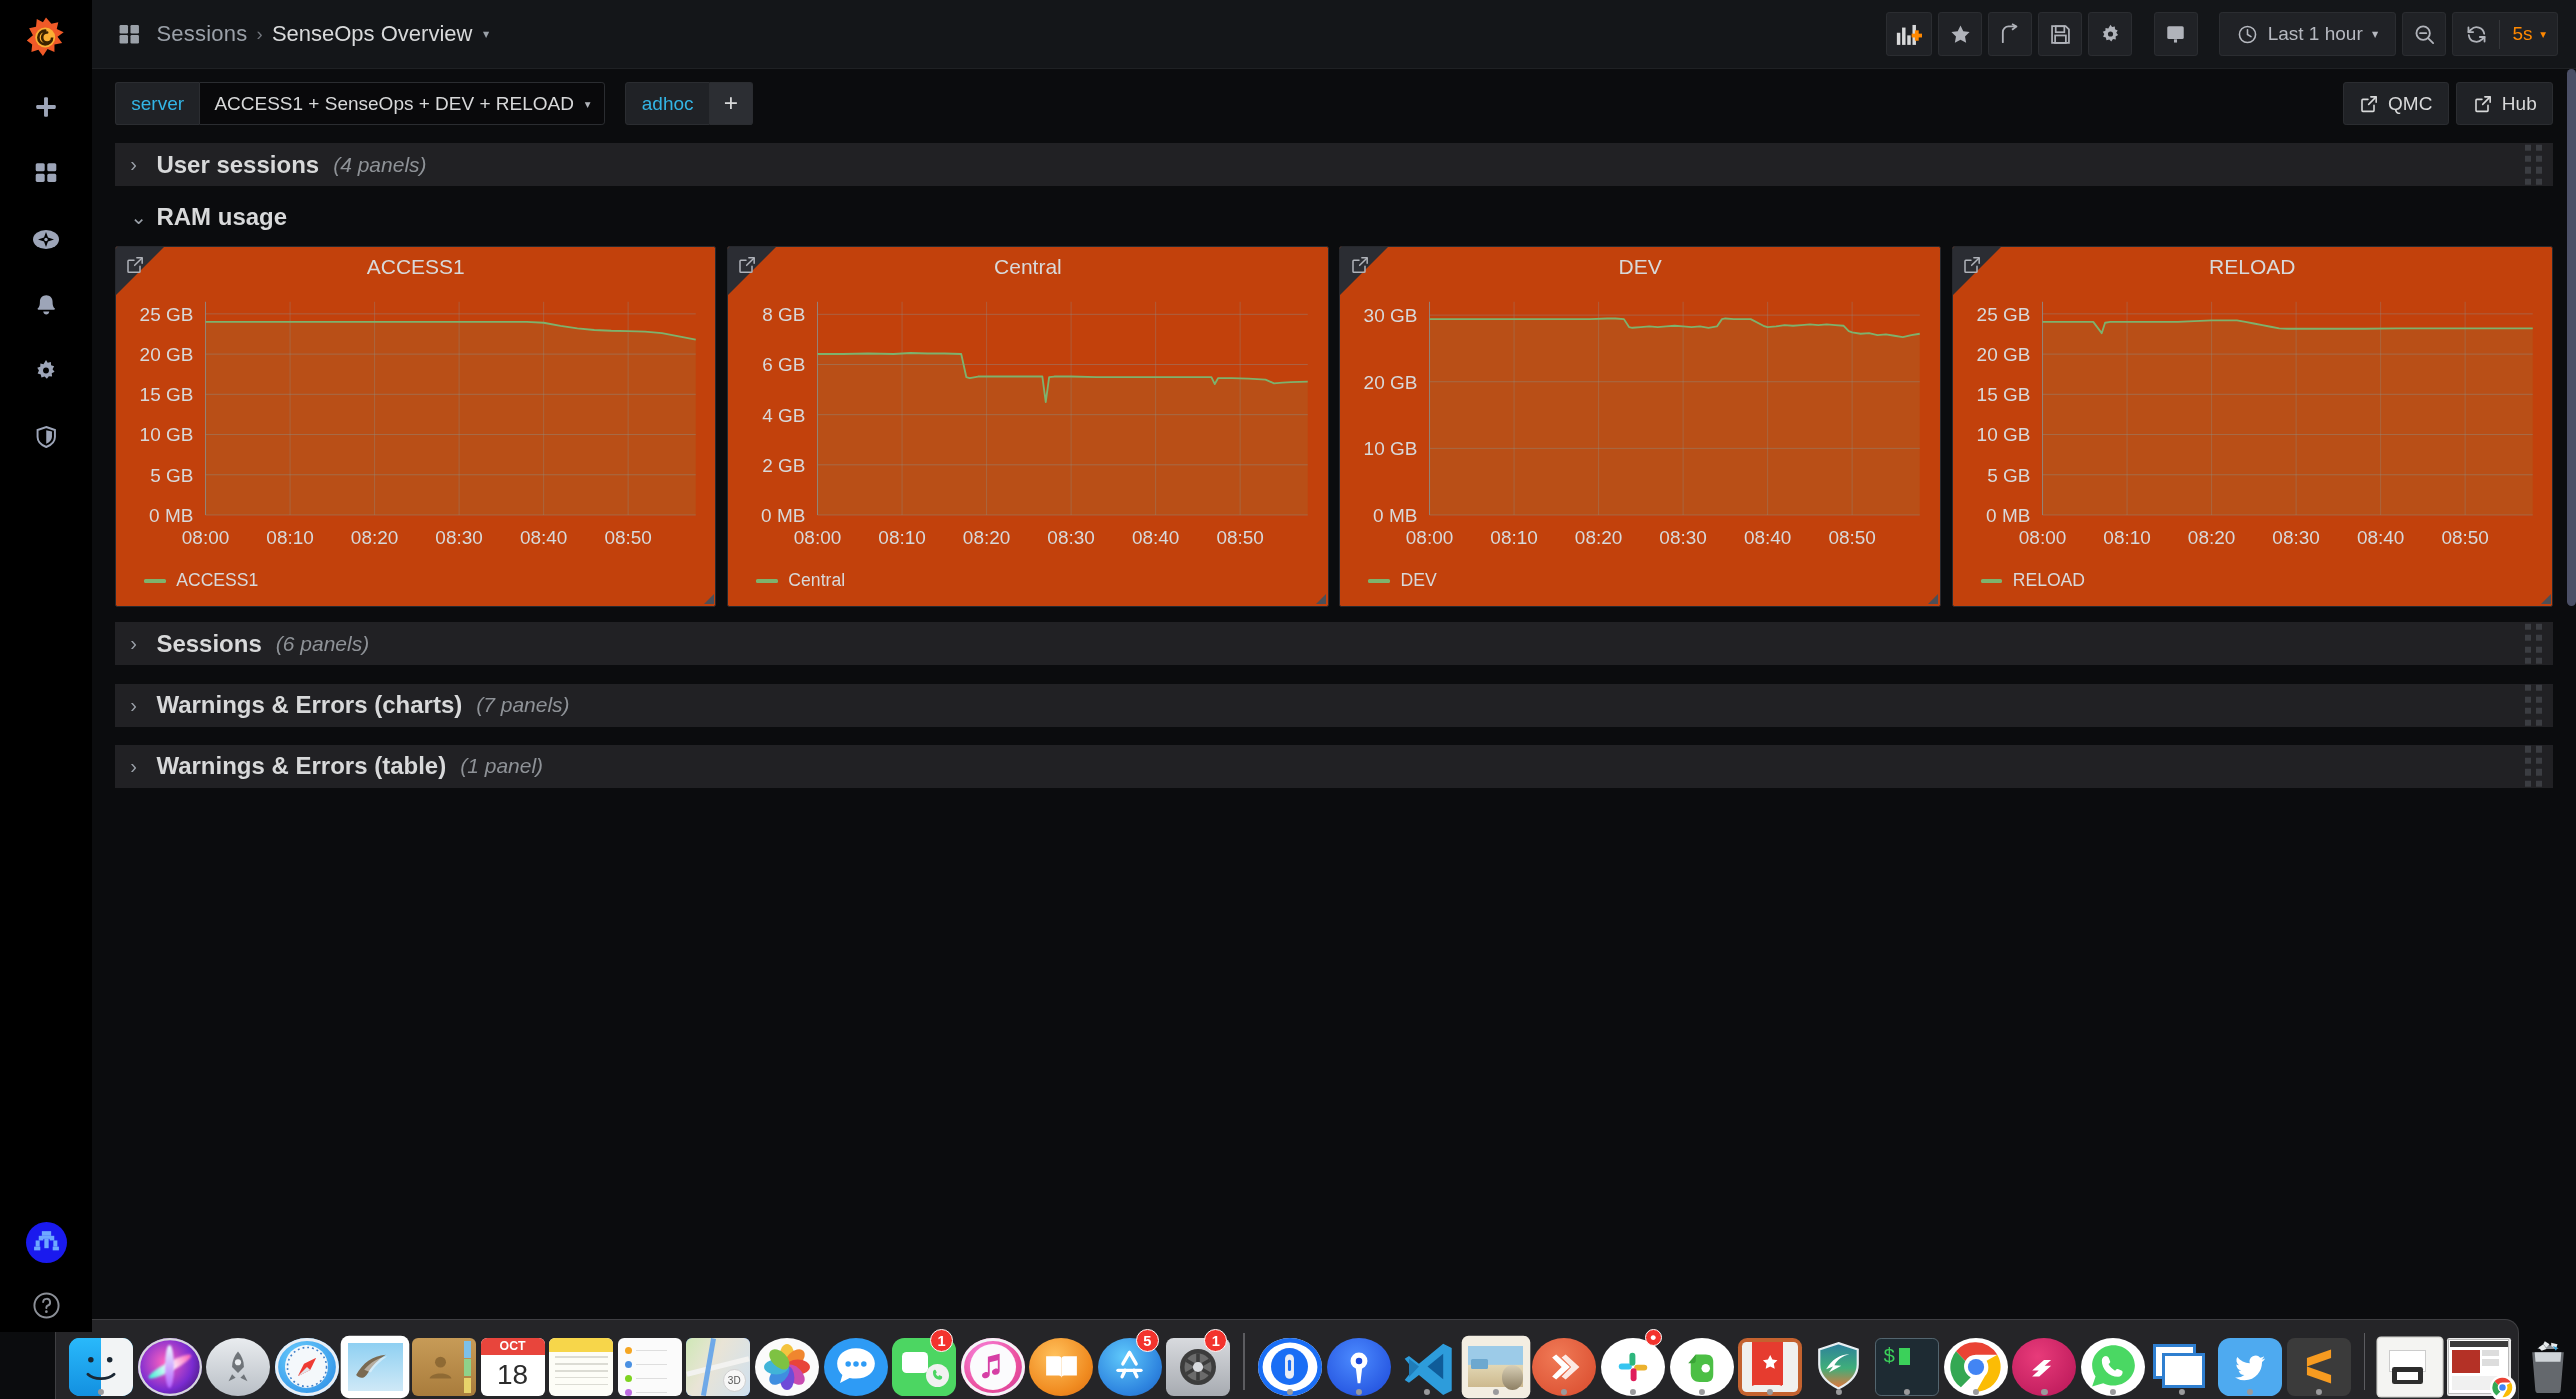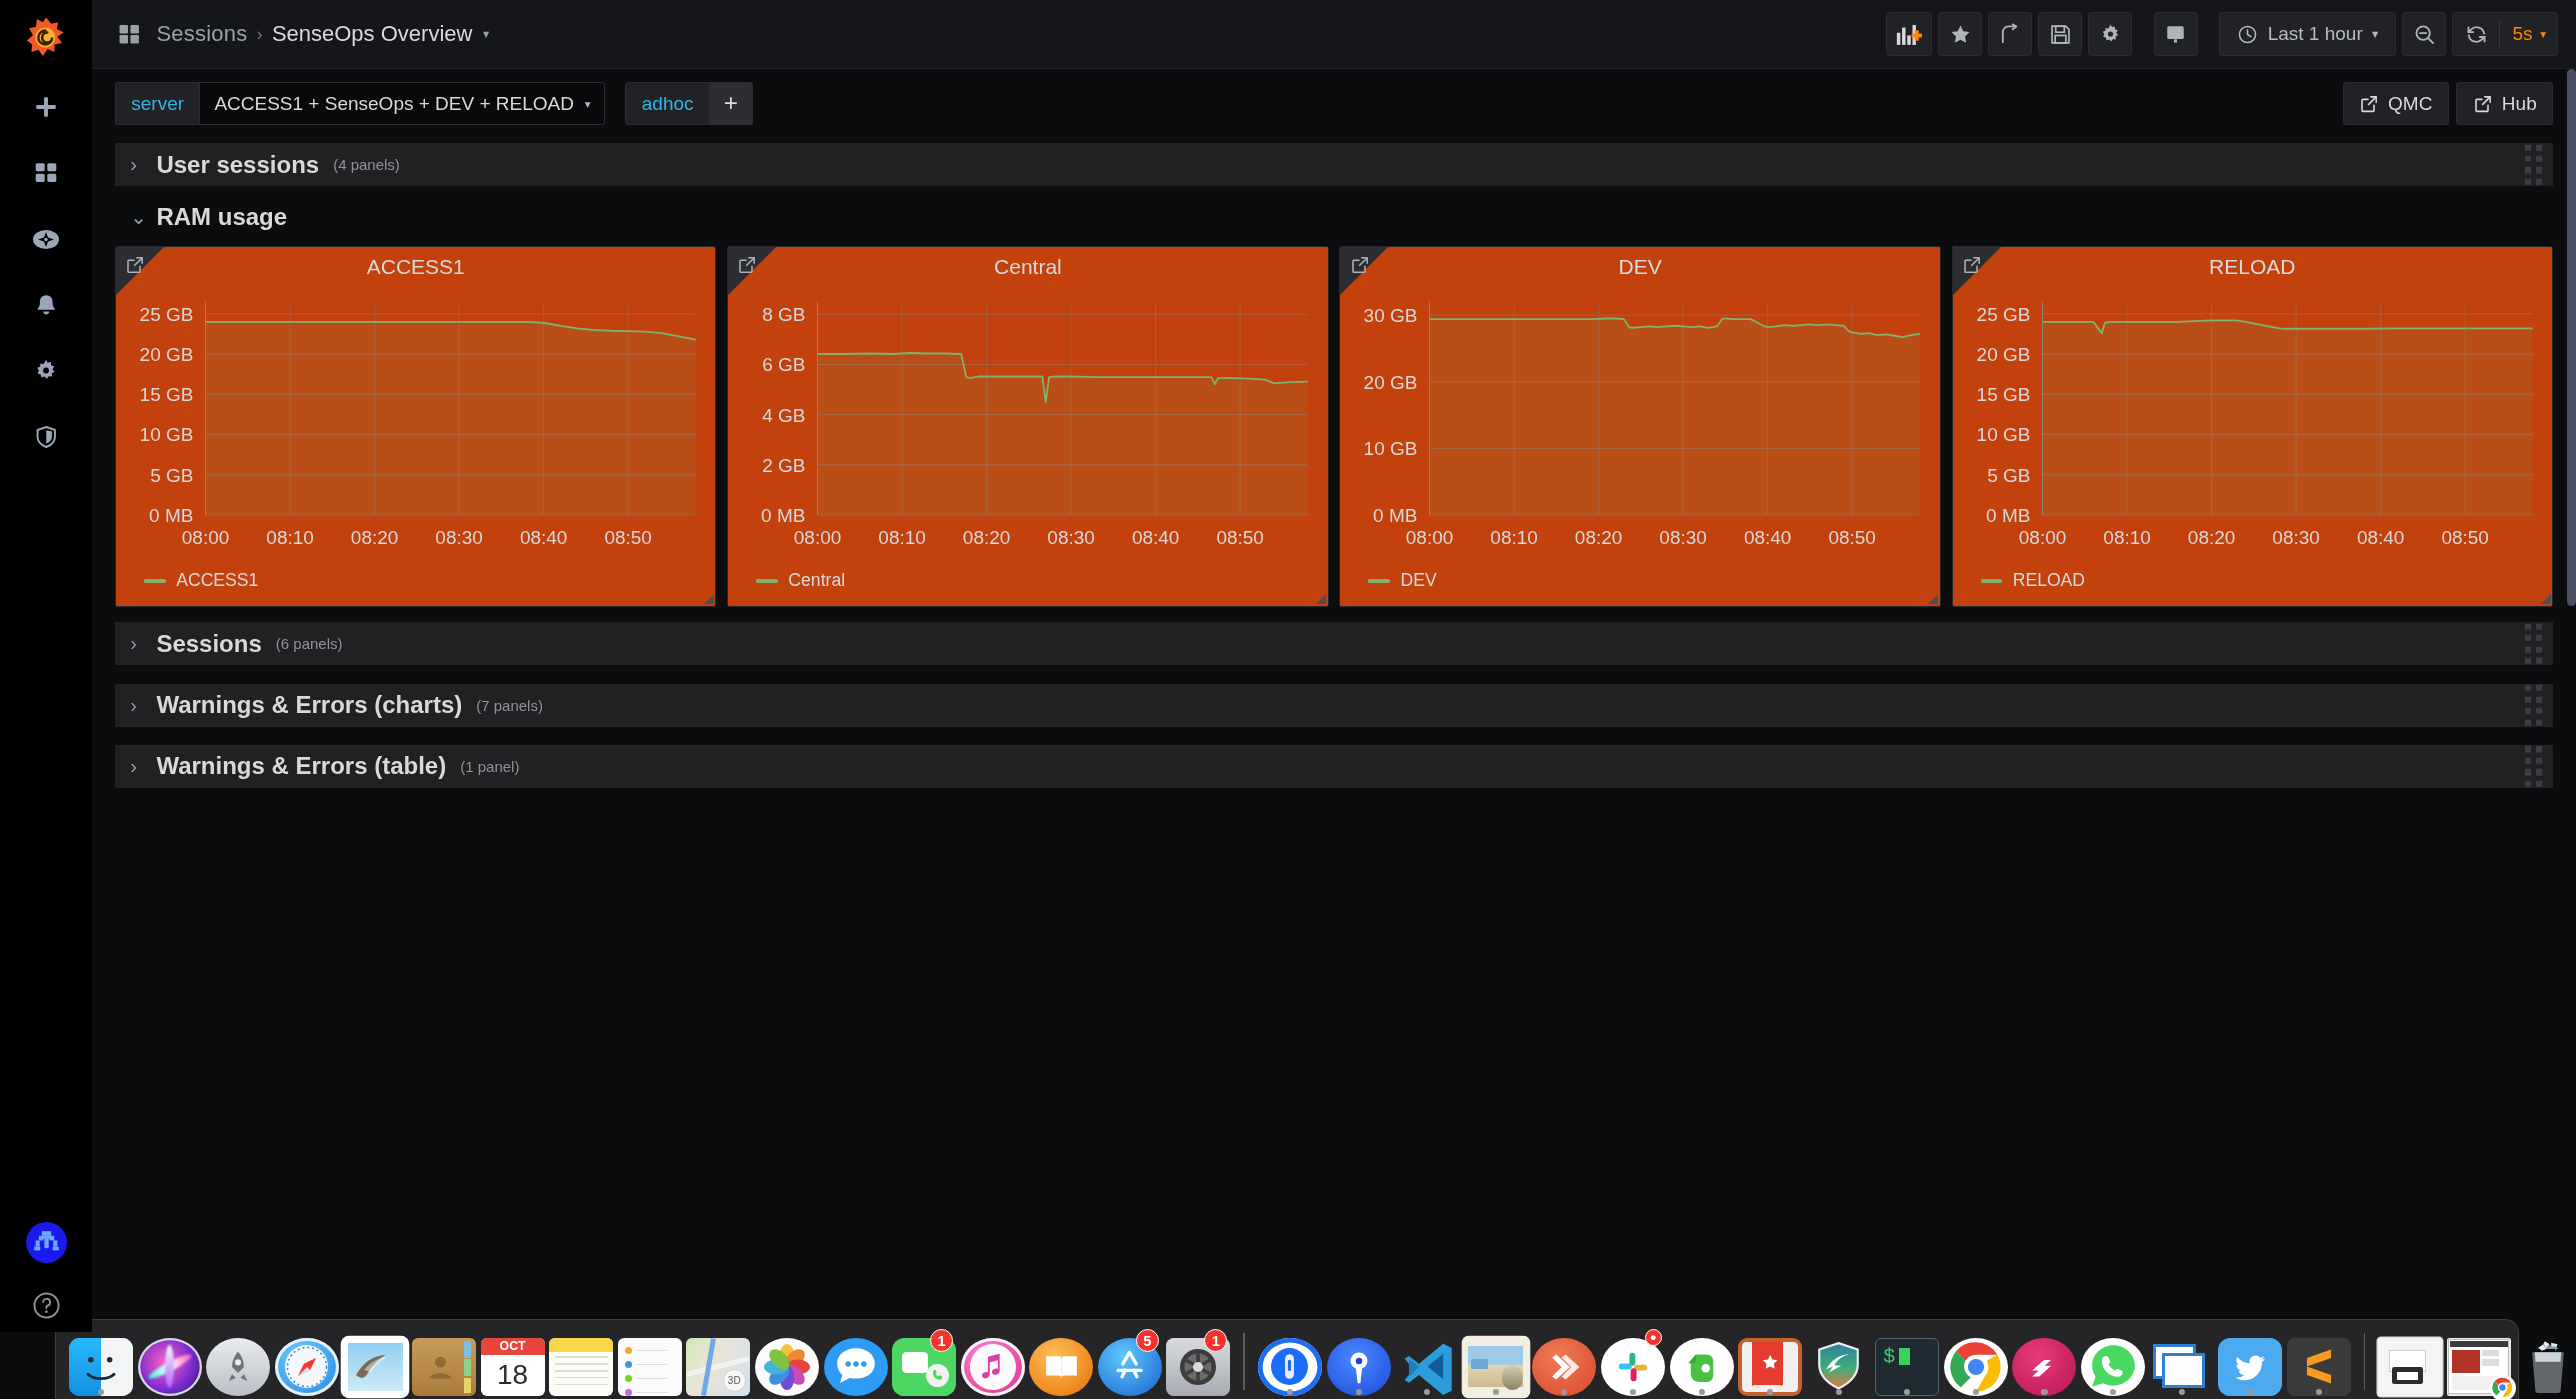--- a/index.html
+++ b/index.html
@@ -108,21 +108,21 @@
   #dash { position:absolute; left:92px; top:143px; width: 2484px; }
   .row-header {
     position: relative;
     height: 43px; margin: 0 23px 0 23px;
     background: #212124;
     display:flex; align-items:center; padding-left: 15.3px;
   }
   .row-header.plain { background: transparent; }
   .row-chevron { color:#9aa0a8; font-size: 20px; width: 21.5px; display:flex; align-items:center;}
   .row-title { color:#d8d9da; font-size: 24px; font-weight: 600; margin-left: 4.6px; }
-  .row-count { color:#8e9297; font-size: 15px; margin-left: 14px; }
+  .row-count { color:#8e9297; font-size: 21px; font-style: italic; margin-left: 14px; }
   .row-handle {
     position:absolute; right: 10.7px; top: 50%; transform: translateY(-50%);
     display: grid; grid-template-columns: repeat(2, 6.1px); grid-gap: 5.4px;
   }
   .row-handle i { width: 6.1px; height: 6.1px; background:#3b3d42; display:block; }
 
   
   #panel-row { display:flex; gap: 10.7px; padding: 9.2px 23px 0 23px; }
   .panel {
     position: relative;

